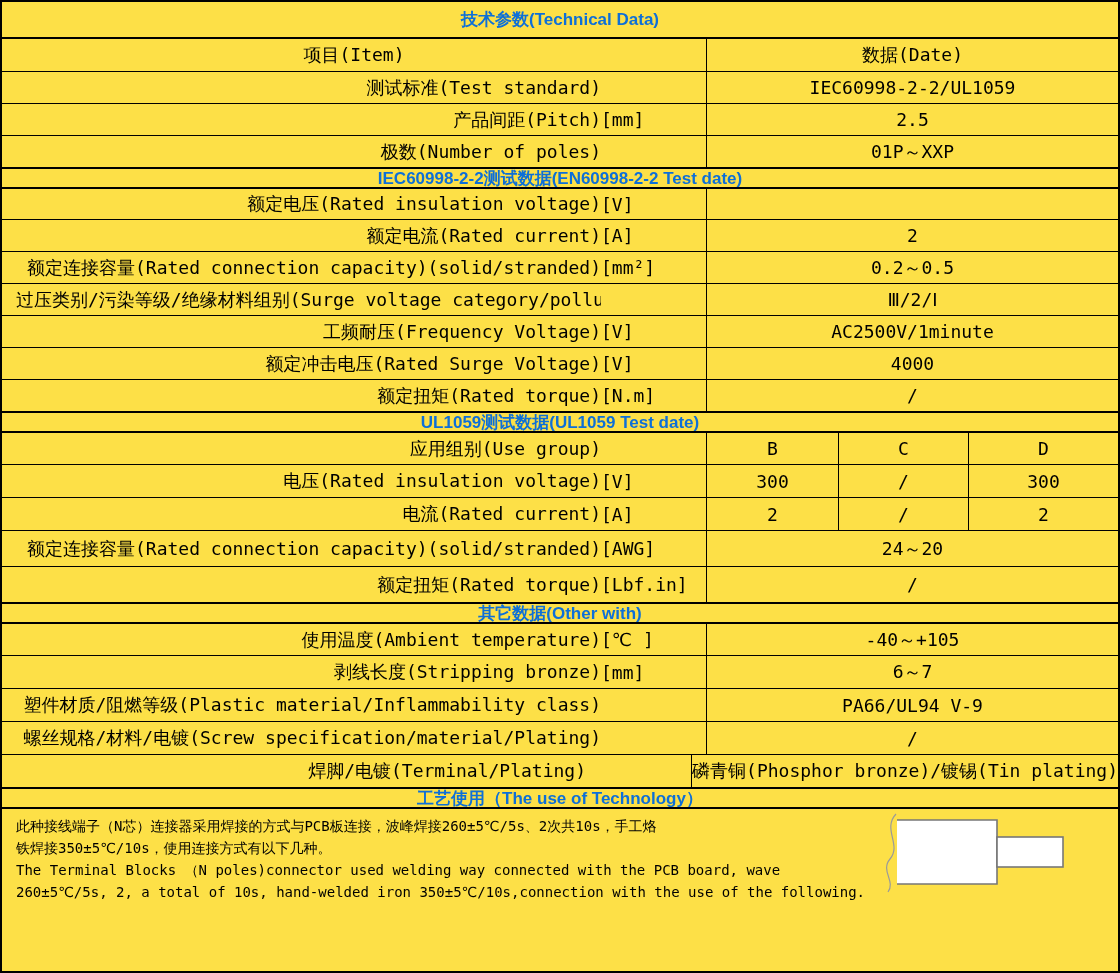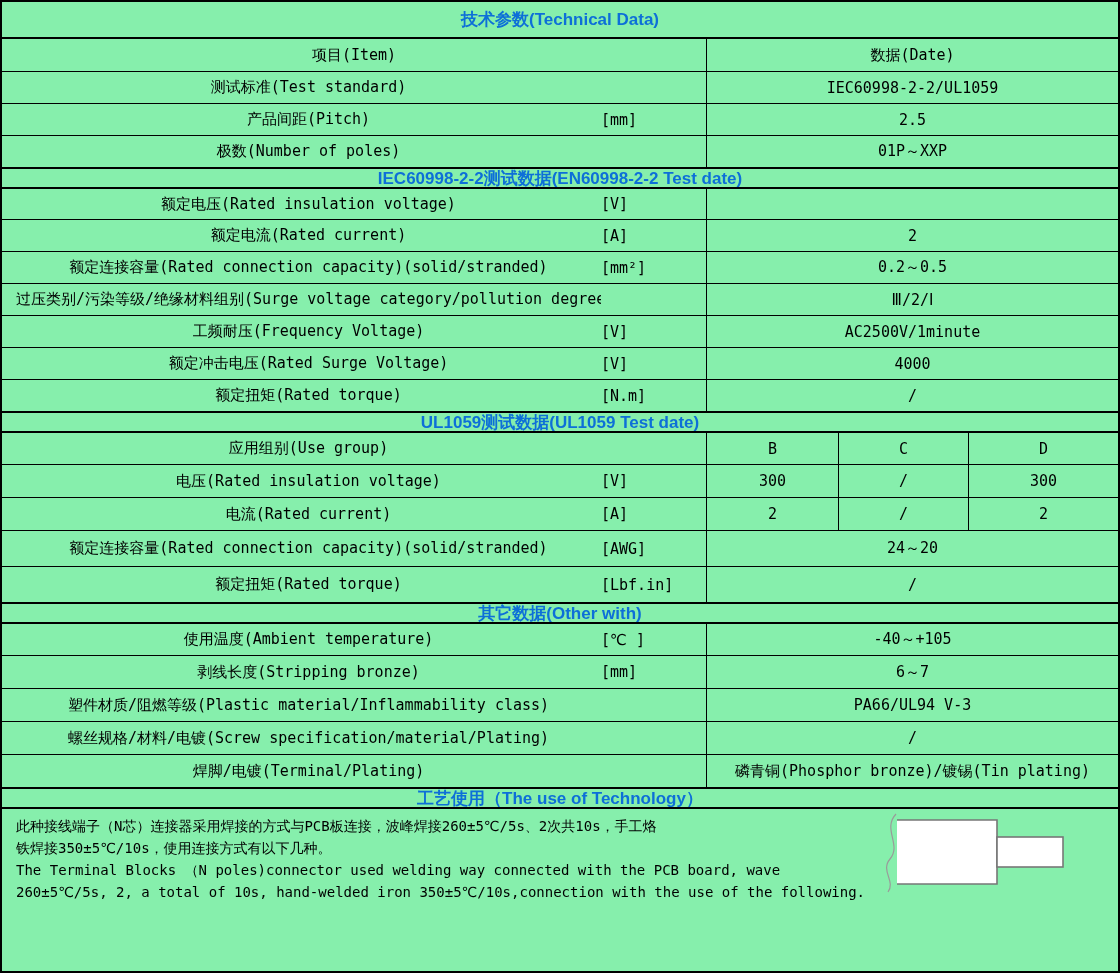--- a/index.html
+++ b/index.html
@@ -5,48 +5,48 @@
   * { margin:0; padding:0; box-sizing:border-box; }
   html,body { background:#fff; }
   body {
     font-family:"DejaVu Sans Mono","DejaVu Sans",monospace;
     color:#000;
     width:1120px;
   }
   .tbl {
     width:1120px; height:973px;
     border:2px solid #000;
-    background:#86efac;
+    background:#fde047;
     display:flex; flex-direction:column;
   }
   .band, .row, .para { border-top:1px solid #000; flex:none; }
   .tbl > :first-child { border-top:none; }
   .band {
     height:20px;
     display:flex; align-items:center; justify-content:center;
     font-family:"Liberation Sans","DejaVu Sans",sans-serif;
     font-weight:bold; font-size:17px;
     color:#0d6fd8;
     border-top-width:2px;
   }
   .band.title { height:35px; }
   .band + .row, .band + .para { border-top-width:2px; }
-  .row { display:flex; font-size:15px; }
+  .row { display:flex; font-size:18px; }
   .h-hdr { height:34px; border-top-width:2px; }
   .h32 { height:32px; }
   .h33 { height:33px; }
   .h36 { height:36px; }
   .cell-left {
     width:705px;
     border-right:1px solid #000;
     display:flex; align-items:center;
     padding-left:14px;
   }
   .cell-left.center { justify-content:center; padding-left:0; }
-  .lbl { flex:1; text-align:center; white-space:nowrap; overflow:hidden; }
+  .lbl { flex:1; text-align:right; white-space:nowrap; overflow:hidden; }
   .unit { width:90px; text-align:left; margin-right:15px; white-space:nowrap; }
   .cell-val {
     flex:1;
     display:flex; align-items:center; justify-content:center;
     white-space:nowrap;
   }
   .cell-b { width:131px; display:flex; align-items:center; justify-content:center; }
   .cell-c { width:130px; border-left:1px solid #000; display:flex; align-items:center; justify-content:center; }
   .cell-d { flex:1; border-left:1px solid #000; display:flex; align-items:center; justify-content:center; }
   .para {
@@ -206,21 +206,21 @@
       <span class="lbl">剥线长度(Stripping bronze)</span>
       <span class="unit">[mm]</span>
     </div>
     <div class="cell-val">6～7</div>
   </div>
   <div class="row h33">
     <div class="cell-left">
       <span class="lbl">塑件材质/阻燃等级(Plastic material/Inflammability class)</span>
       <span class="unit"></span>
     </div>
-    <div class="cell-val">PA66/UL94 V-3</div>
+    <div class="cell-val">PA66/UL94 V-9</div>
   </div>
   <div class="row h33">
     <div class="cell-left">
       <span class="lbl">螺丝规格/材料/电镀(Screw specification/material/Plating)</span>
       <span class="unit"></span>
     </div>
     <div class="cell-val">/</div>
   </div>
   <div class="row h33">
     <div class="cell-left">

